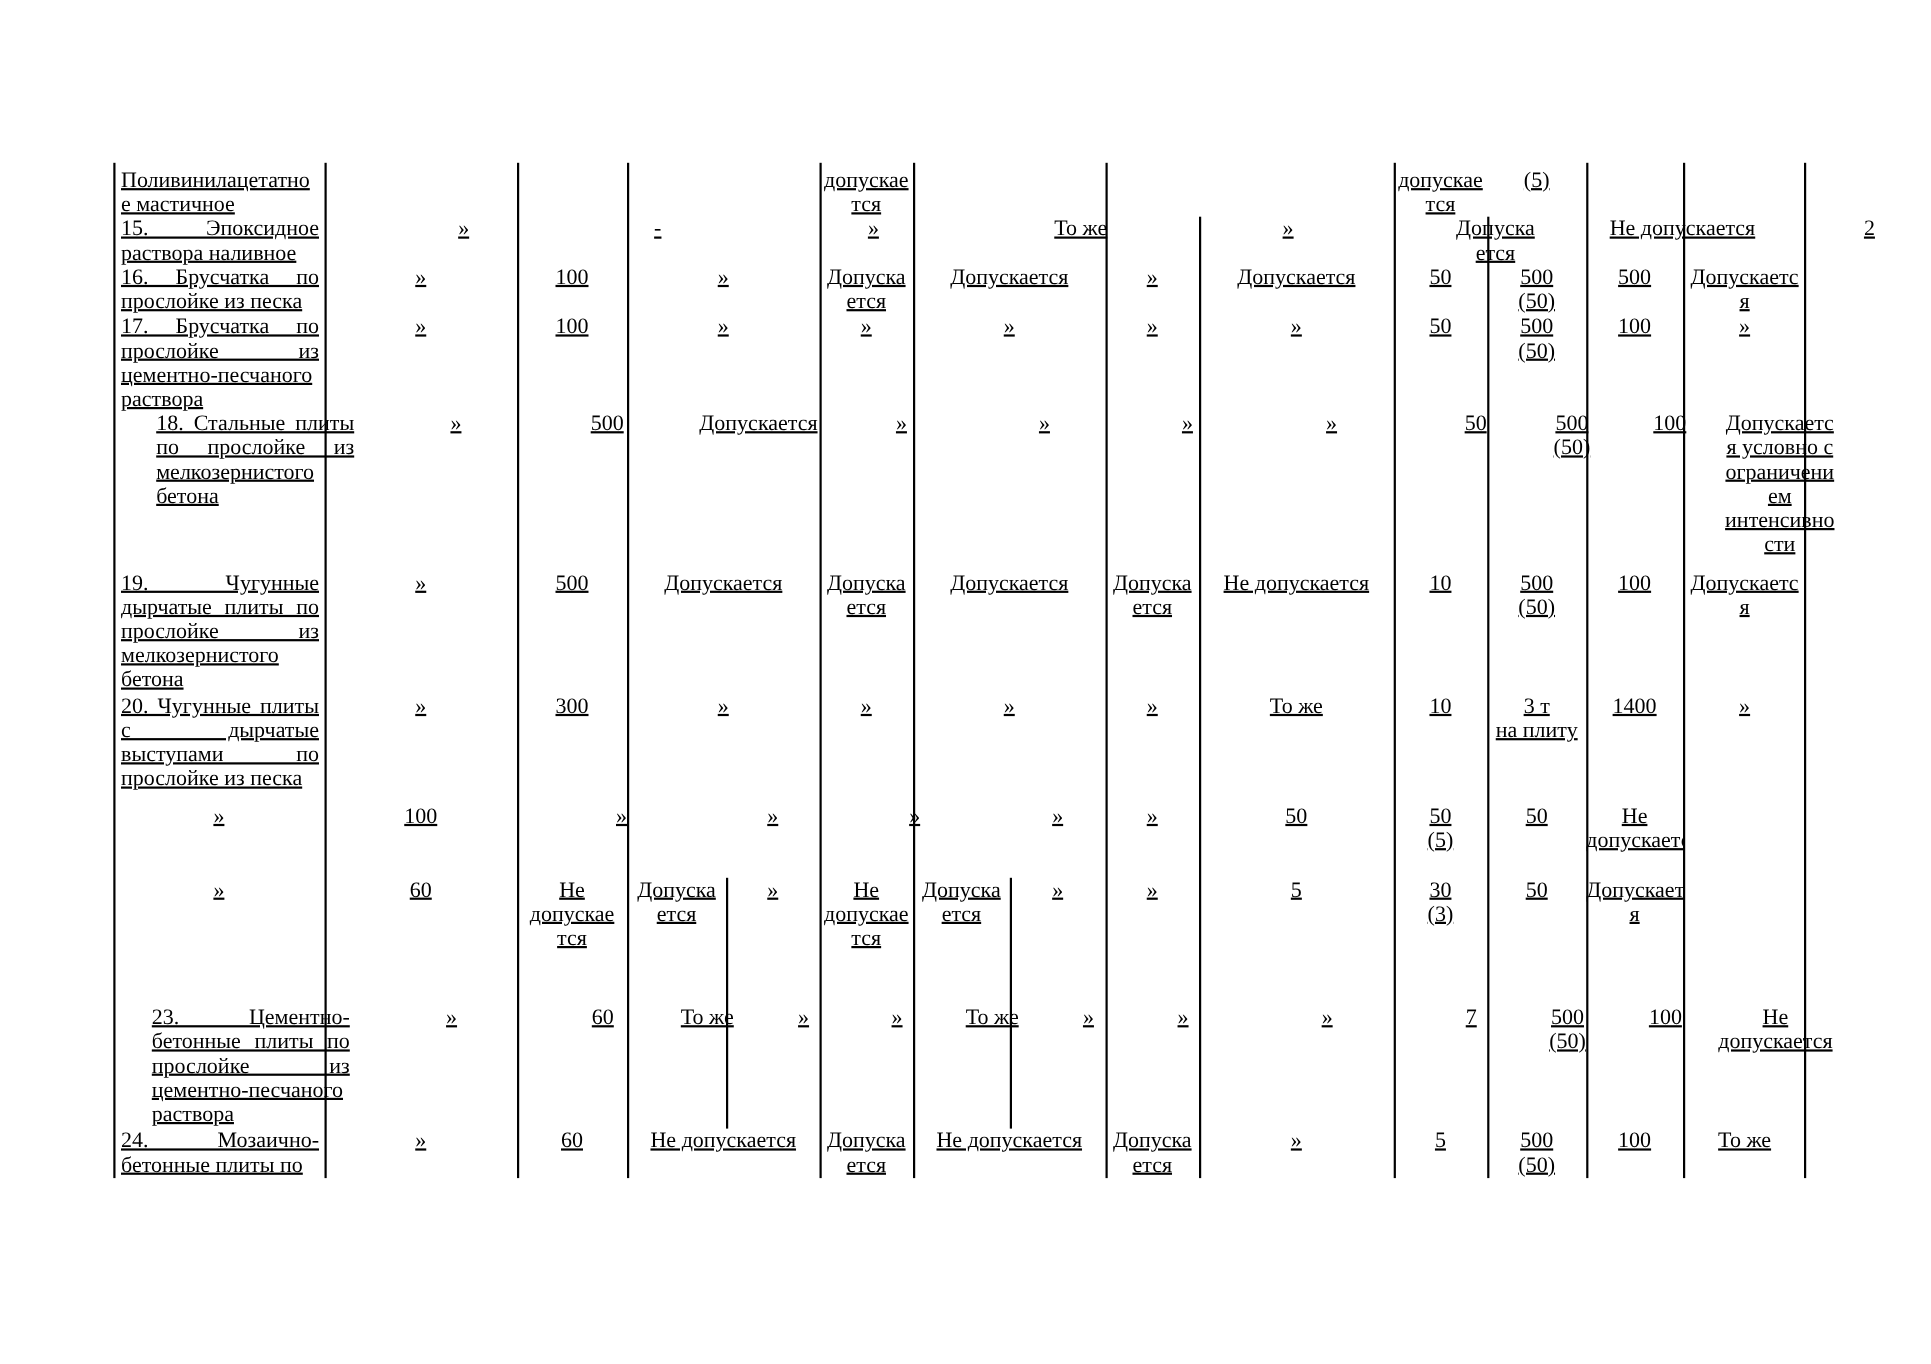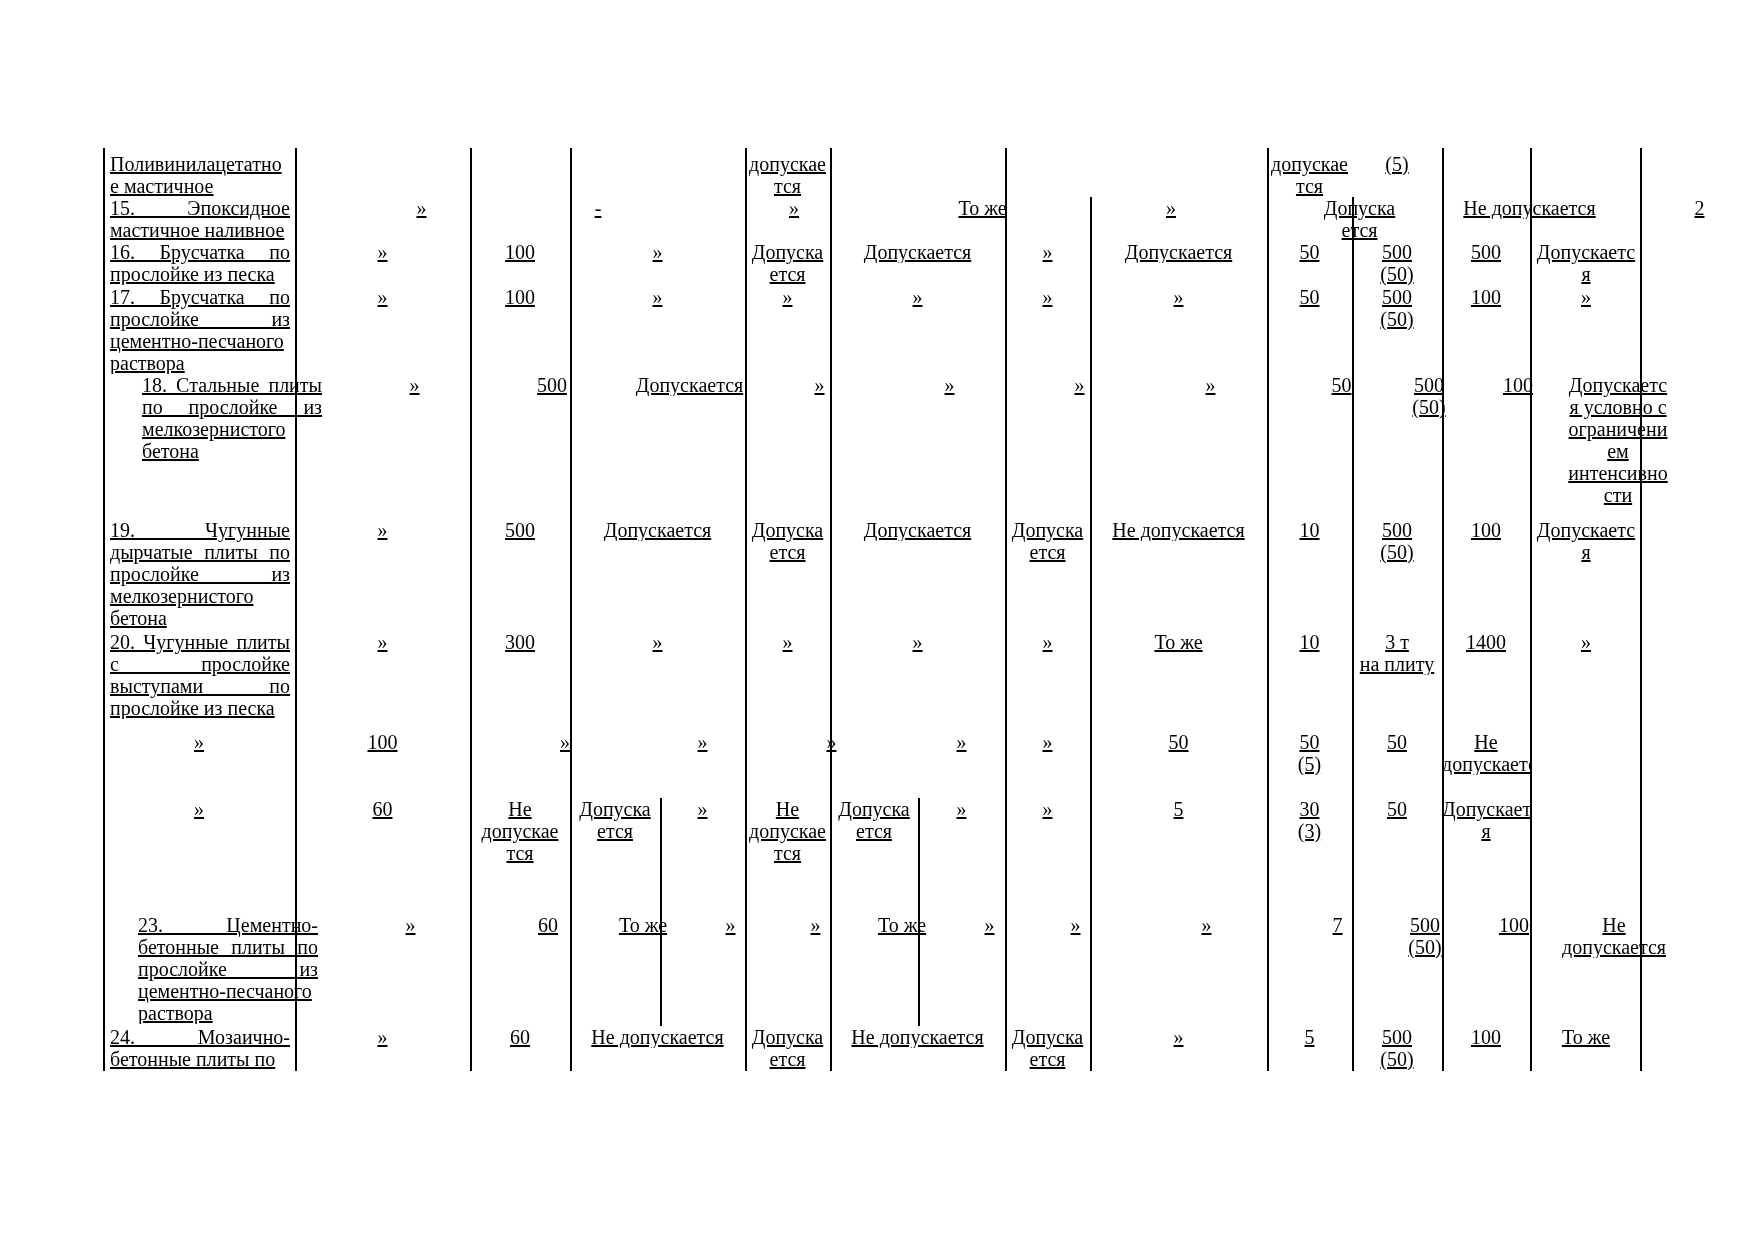--- a/index.html
+++ b/index.html
@@ -86,21 +86,21 @@
           <div class="cell"></div>
           <div class="cell">допускае
 тся</div>
           <div class="cell">(5)</div>
           <div class="cell"></div>
           <div class="cell"></div>
         </div>
         <div class="trow" style="min-height: 44px; gap: 39px;">
           <div class="name-cell">
             <div class="nline just">15. Эпоксидное</div>
-            <div class="nline">мастичное наливное</div>
+            <div class="nline">раствора наливное</div>
           </div>
           <div class="cell">»</div>
           <div class="cell">-</div>
           <div class="cell span2">»</div>
           <div class="cell">То же</div>
           <div class="cell span2">»</div>
           <div class="cell">Допуска
 ется</div>
           <div class="cell">Не допускается</div>
           <div class="cell">2</div>
@@ -194,21 +194,21 @@
           <div class="cell">10</div>
           <div class="cell">500
 (50)</div>
           <div class="cell">100</div>
           <div class="cell">Допускаетс
 я</div>
         </div>
         <div class="trow" style="min-height: 100px;">
           <div class="name-cell">
             <div class="nline just">20. Чугунные плиты</div>
-            <div class="nline just">с прослойке</div>
+            <div class="nline just">с дырчатые</div>
             <div class="nline just">выступами по</div>
             <div class="nline">прослойке из песка</div>
           </div>
           <div class="cell">»</div>
           <div class="cell">300</div>
           <div class="cell span2">»</div>
           <div class="cell">»</div>
           <div class="cell span2">»</div>
           <div class="cell">»</div>
           <div class="cell">То же</div>

